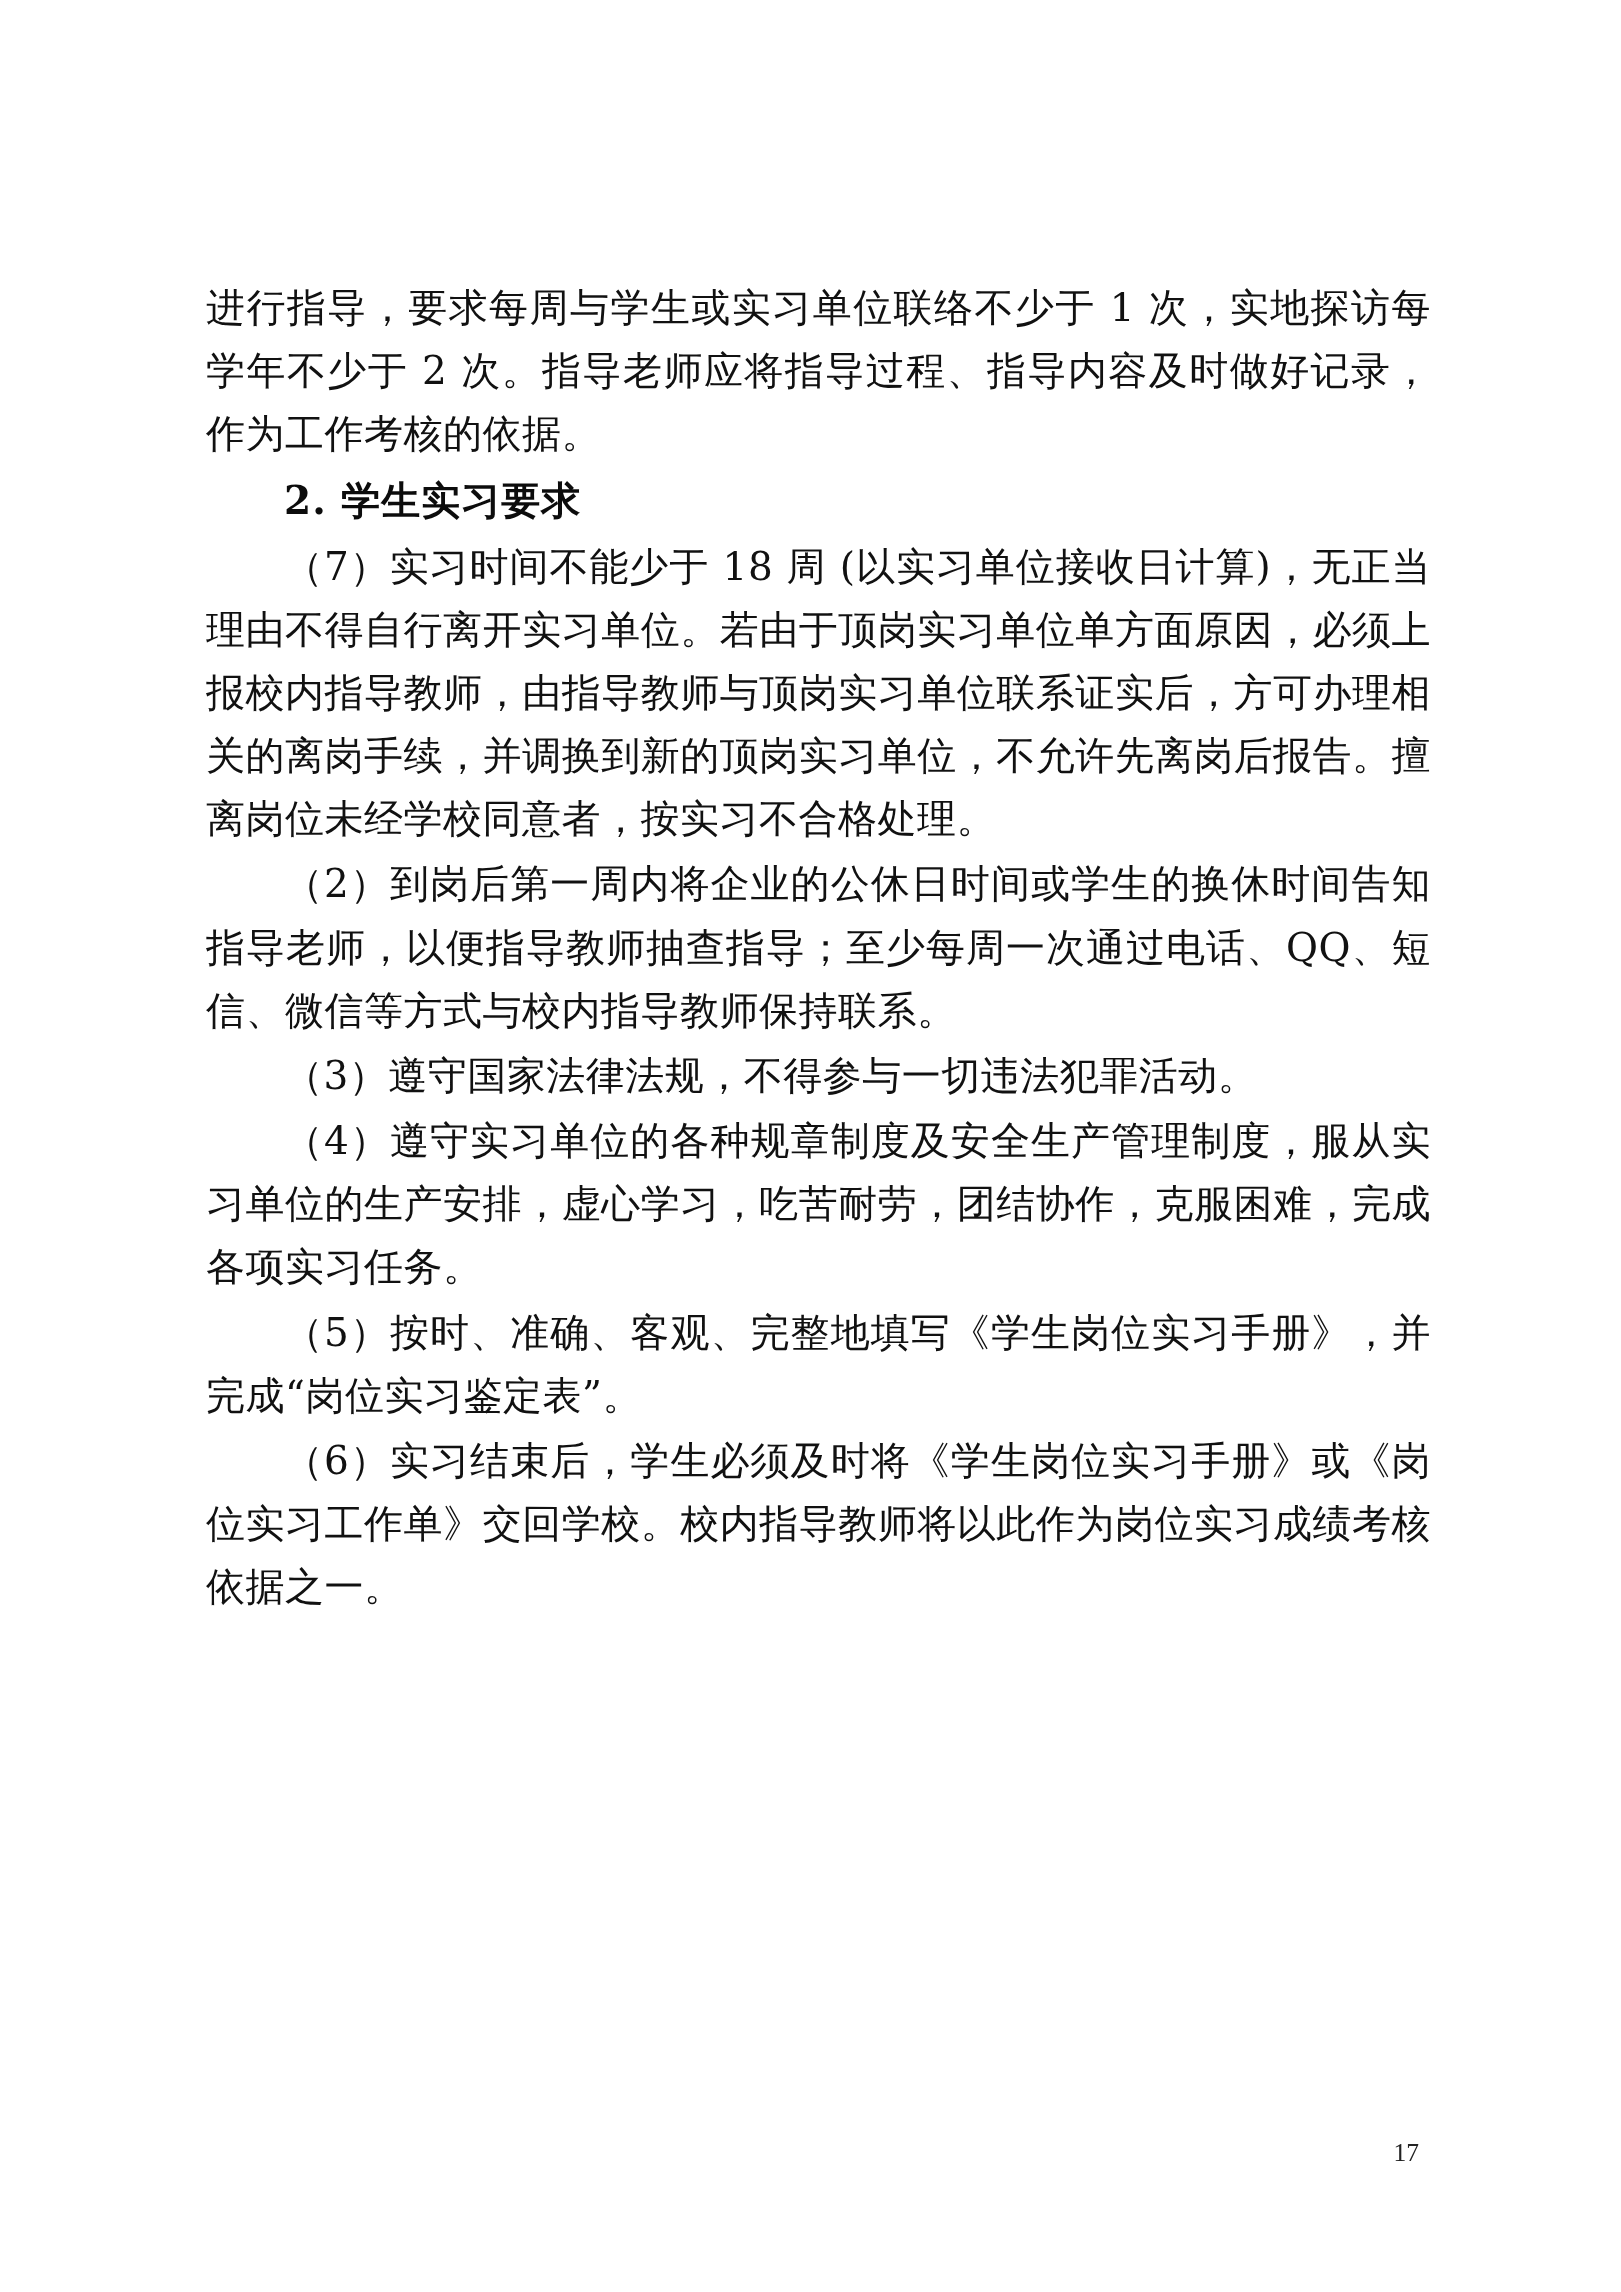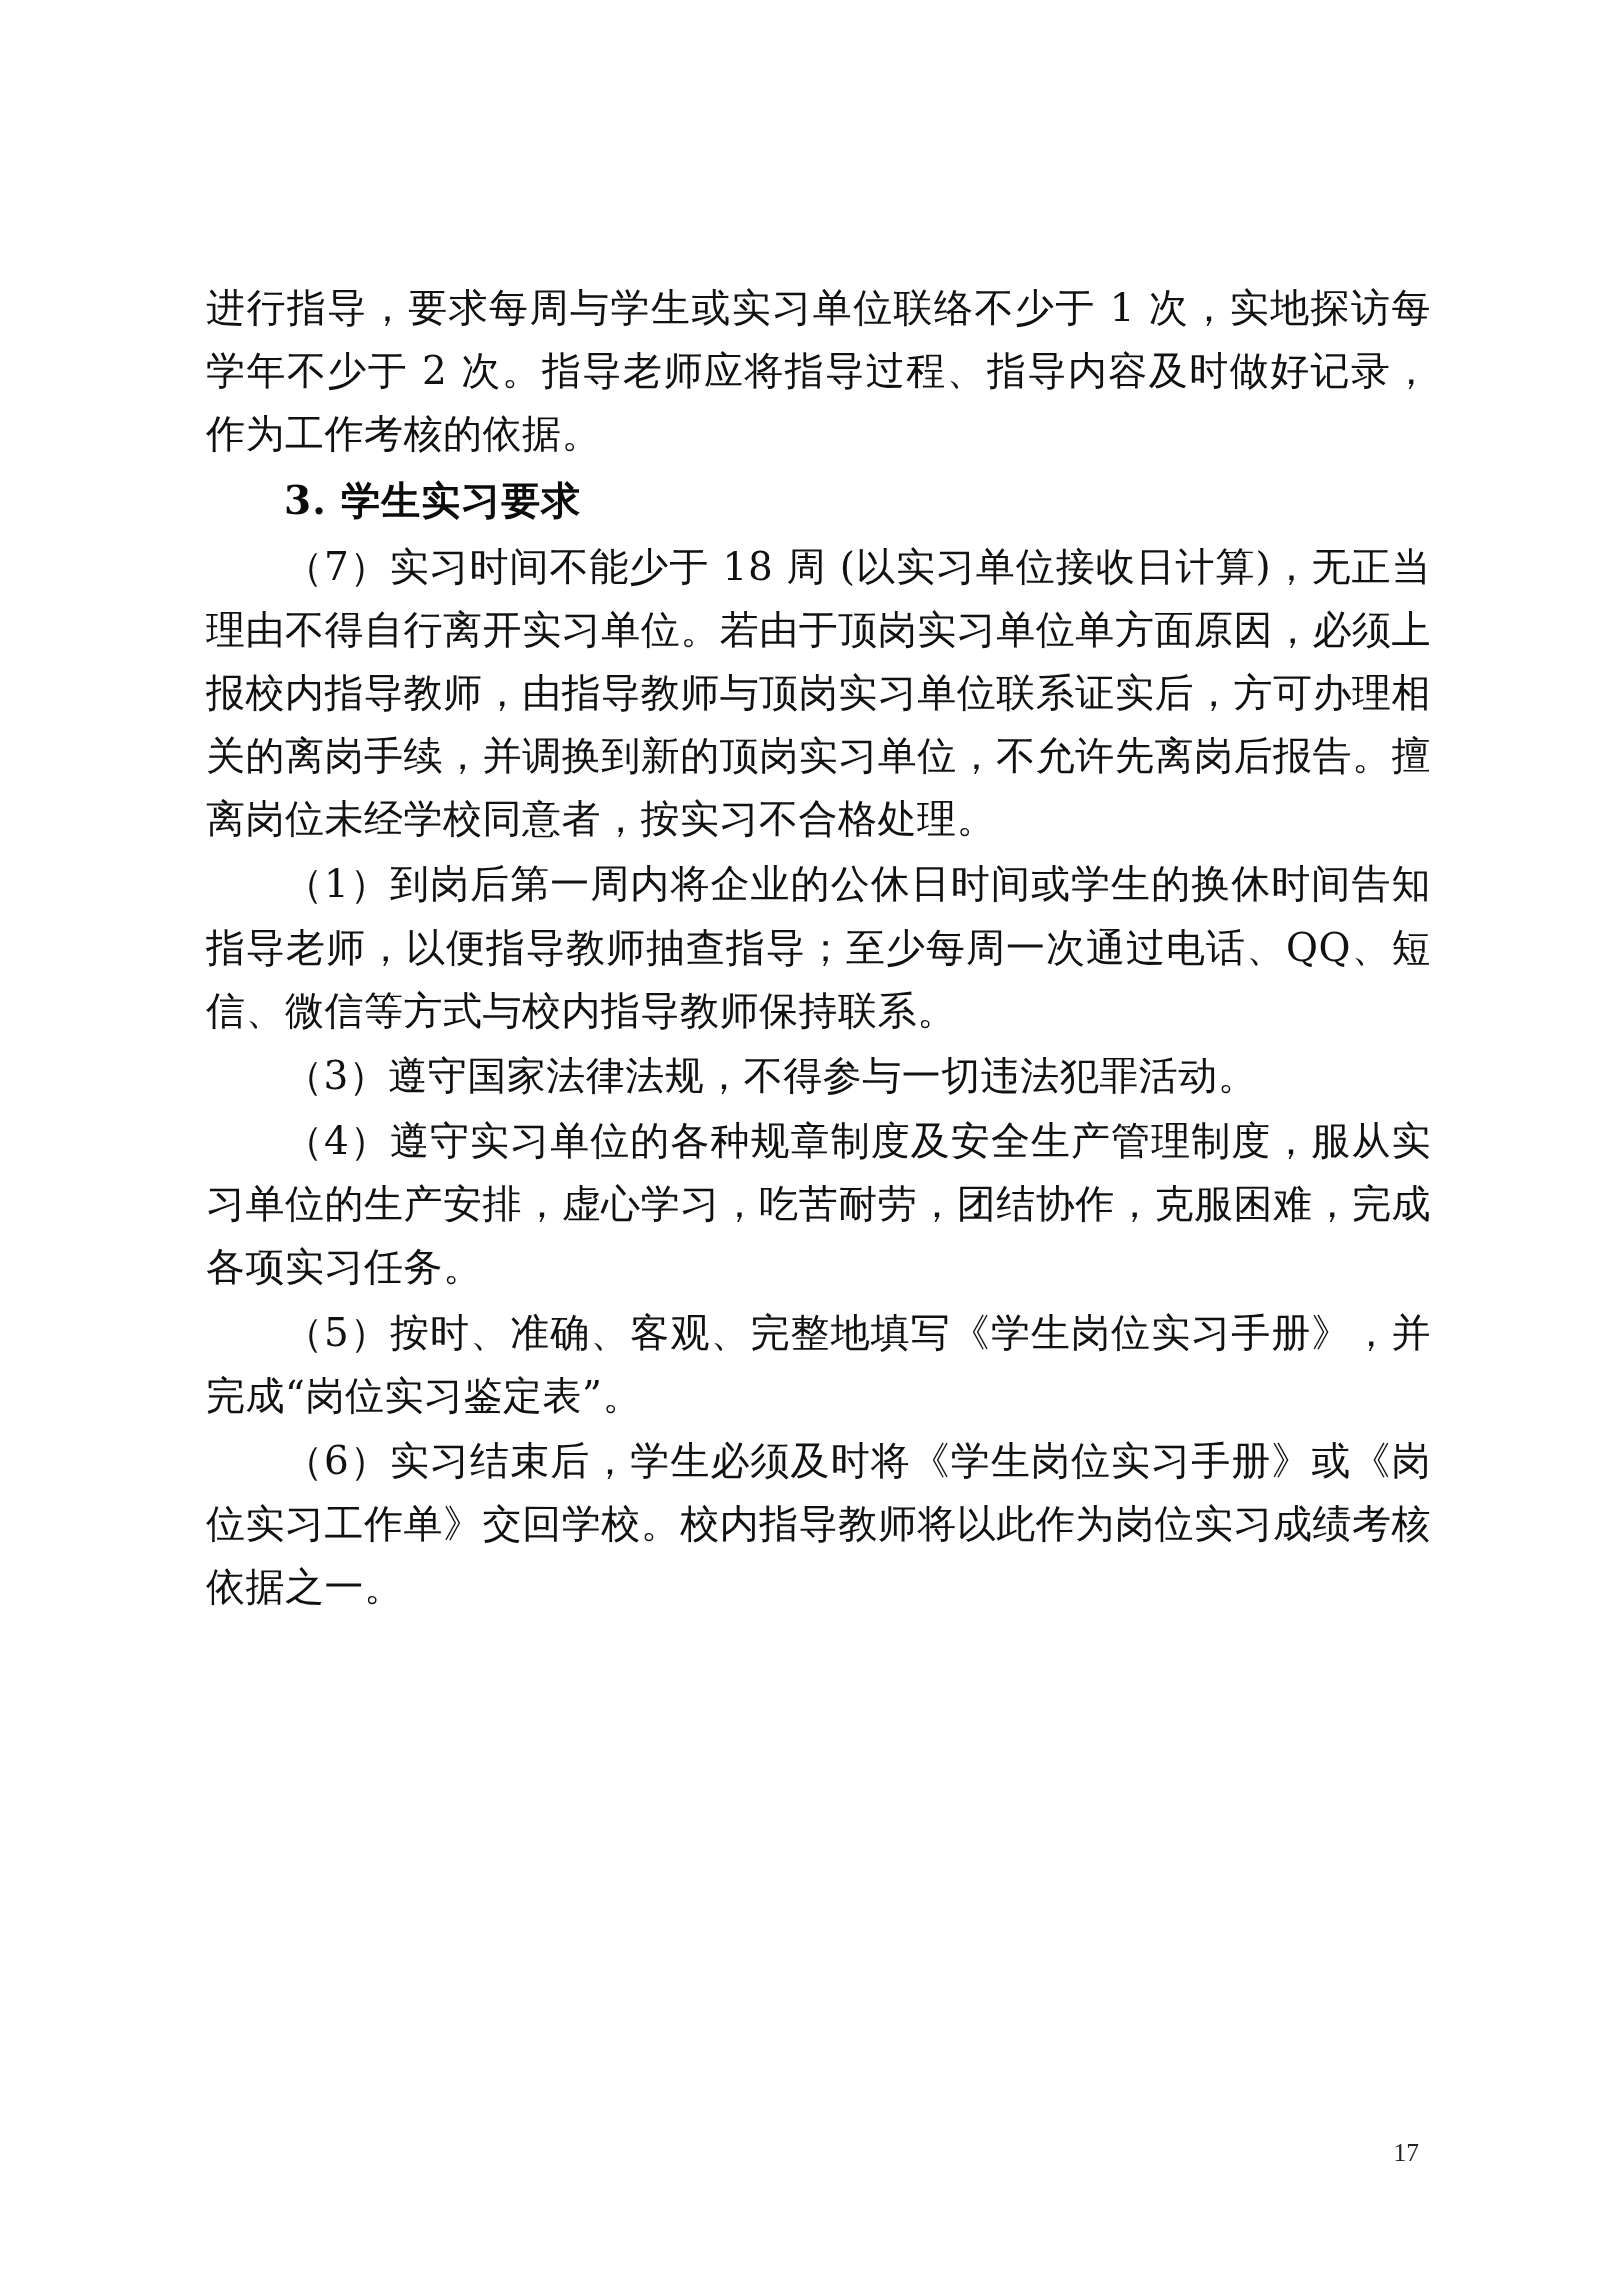--- a/index.html
+++ b/index.html
@@ -56,24 +56,24 @@
   }
 </style>
 </head>
 <body>
 
 <div class="page">
   <div class="content">
 
     <p class="para">进行指导，要求每周与学生或实习单位联络不少于 1 次，实地探访每学年不少于 2 次。指导老师应将指导过程、指导内容及时做好记录，作为工作考核的依据。</p>
 
-    <h2 class="heading">3. 学生实习要求</h2>
+    <h2 class="heading">2. 学生实习要求</h2>
 
     <p class="para indent">（7）实习时间不能少于 18 周 (以实习单位接收日计算)，无正当理由不得自行离开实习单位。若由于顶岗实习单位单方面原因，必须上报校内指导教师，由指导教师与顶岗实习单位联系证实后，方可办理相关的离岗手续，并调换到新的顶岗实习单位，不允许先离岗后报告。擅离岗位未经学校同意者，按实习不合格处理。</p>
-    <p class="para indent">（1）到岗后第一周内将企业的公休日时间或学生的换休时间告知指导老师，以便指导教师抽查指导；至少每周一次通过电话、QQ、短信、微信等方式与校内指导教师保持联系。</p>
+    <p class="para indent">（2）到岗后第一周内将企业的公休日时间或学生的换休时间告知指导老师，以便指导教师抽查指导；至少每周一次通过电话、QQ、短信、微信等方式与校内指导教师保持联系。</p>
     <p class="para indent">（3）遵守国家法律法规，不得参与一切违法犯罪活动。</p>
     <p class="para indent">（4）遵守实习单位的各种规章制度及安全生产管理制度，服从实习单位的生产安排，虚心学习，吃苦耐劳，团结协作，克服困难，完成各项实习任务。</p>
     <p class="para indent">（5）按时、准确、客观、完整地填写《学生岗位实习手册》，并完成“岗位实习鉴定表”。</p>
     <p class="para indent">（6）实习结束后，学生必须及时将《学生岗位实习手册》或《岗位实习工作单》交回学校。校内指导教师将以此作为岗位实习成绩考核依据之一。</p>
 
   </div>
 
   <div class="page-number">17</div>
 </div>
 

